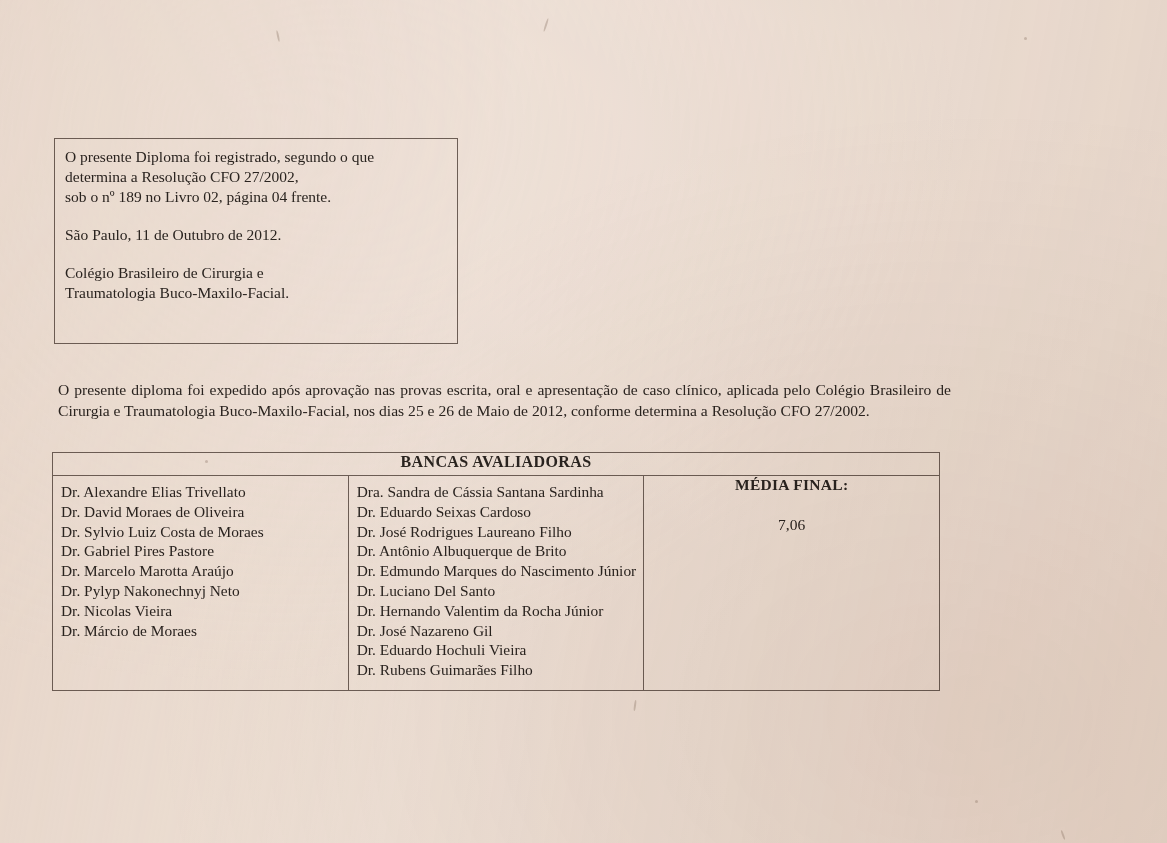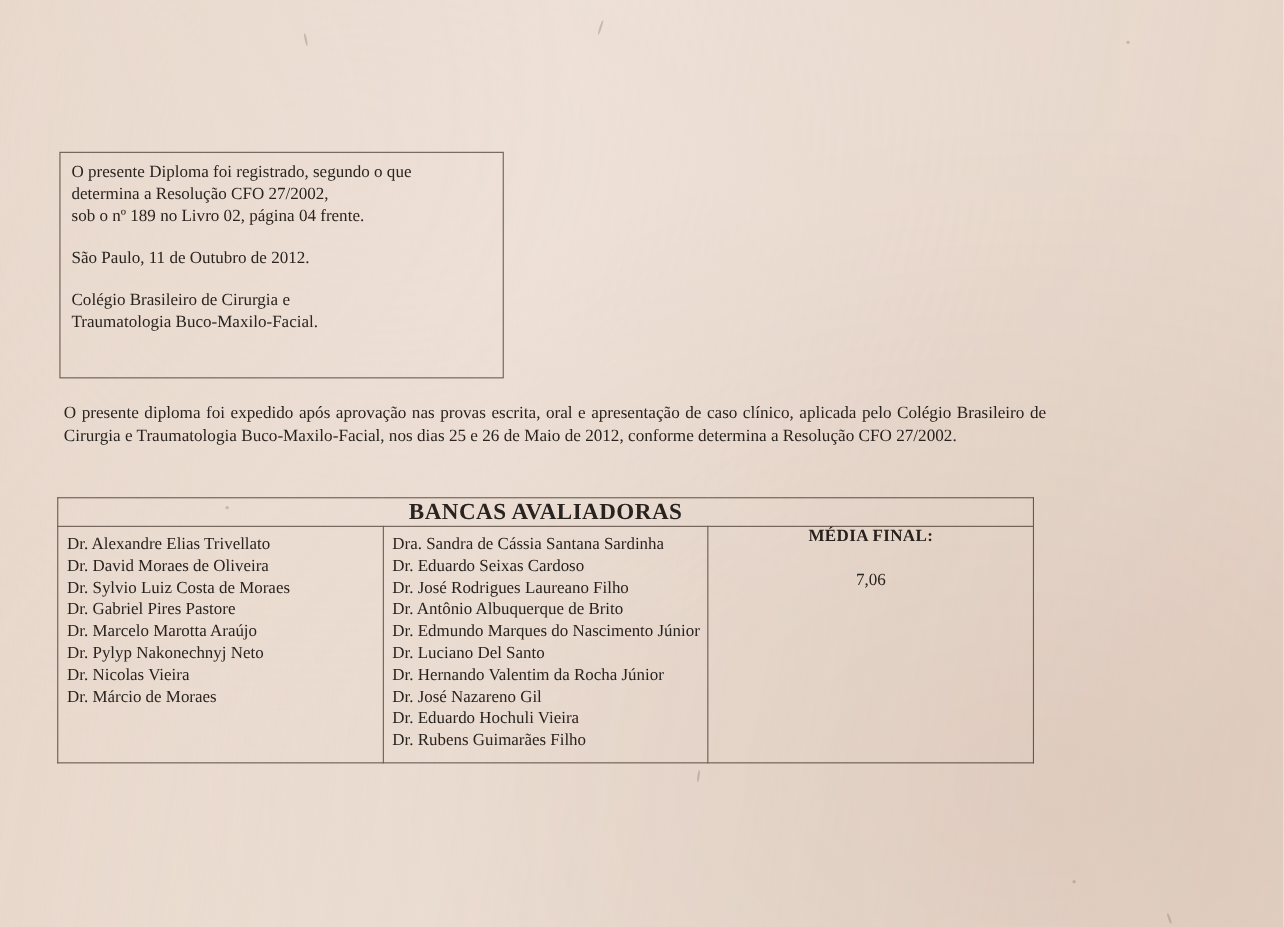--- a/index.html
+++ b/index.html
@@ -55,21 +55,21 @@
     white-space: pre;
   }
   .reg-gap {
     height: 18px;
   }
 
   
   .para {
     position: absolute;
     left: 58px;
-    top: 366px;
+    top: 380px;
     width: 893px;
     font-size: 15.6px;
     line-height: 20.5px;
     text-align: justify;
     text-justify: inter-word;
   }
 
   
   .table-wrap {
     position: absolute;
@@ -83,21 +83,21 @@
     table-layout: fixed;
   }
   table.bancas td, table.bancas th {
     border: 1px solid #6d5f57;
     vertical-align: top;
     padding: 0;
   }
   .bancas-title {
     text-align: center;
     font-weight: bold;
-    font-size: 21px;
+    font-size: 16px;
     letter-spacing: 0.4px;
     padding: 7px 0 8px 0;
     height: 22px;
   }
   .col-a { width: 325px; }
   .col-b { width: 318px; }
   .col-c { width: 245px; }
   .name-list {
     list-style: none;
     margin: 0;

